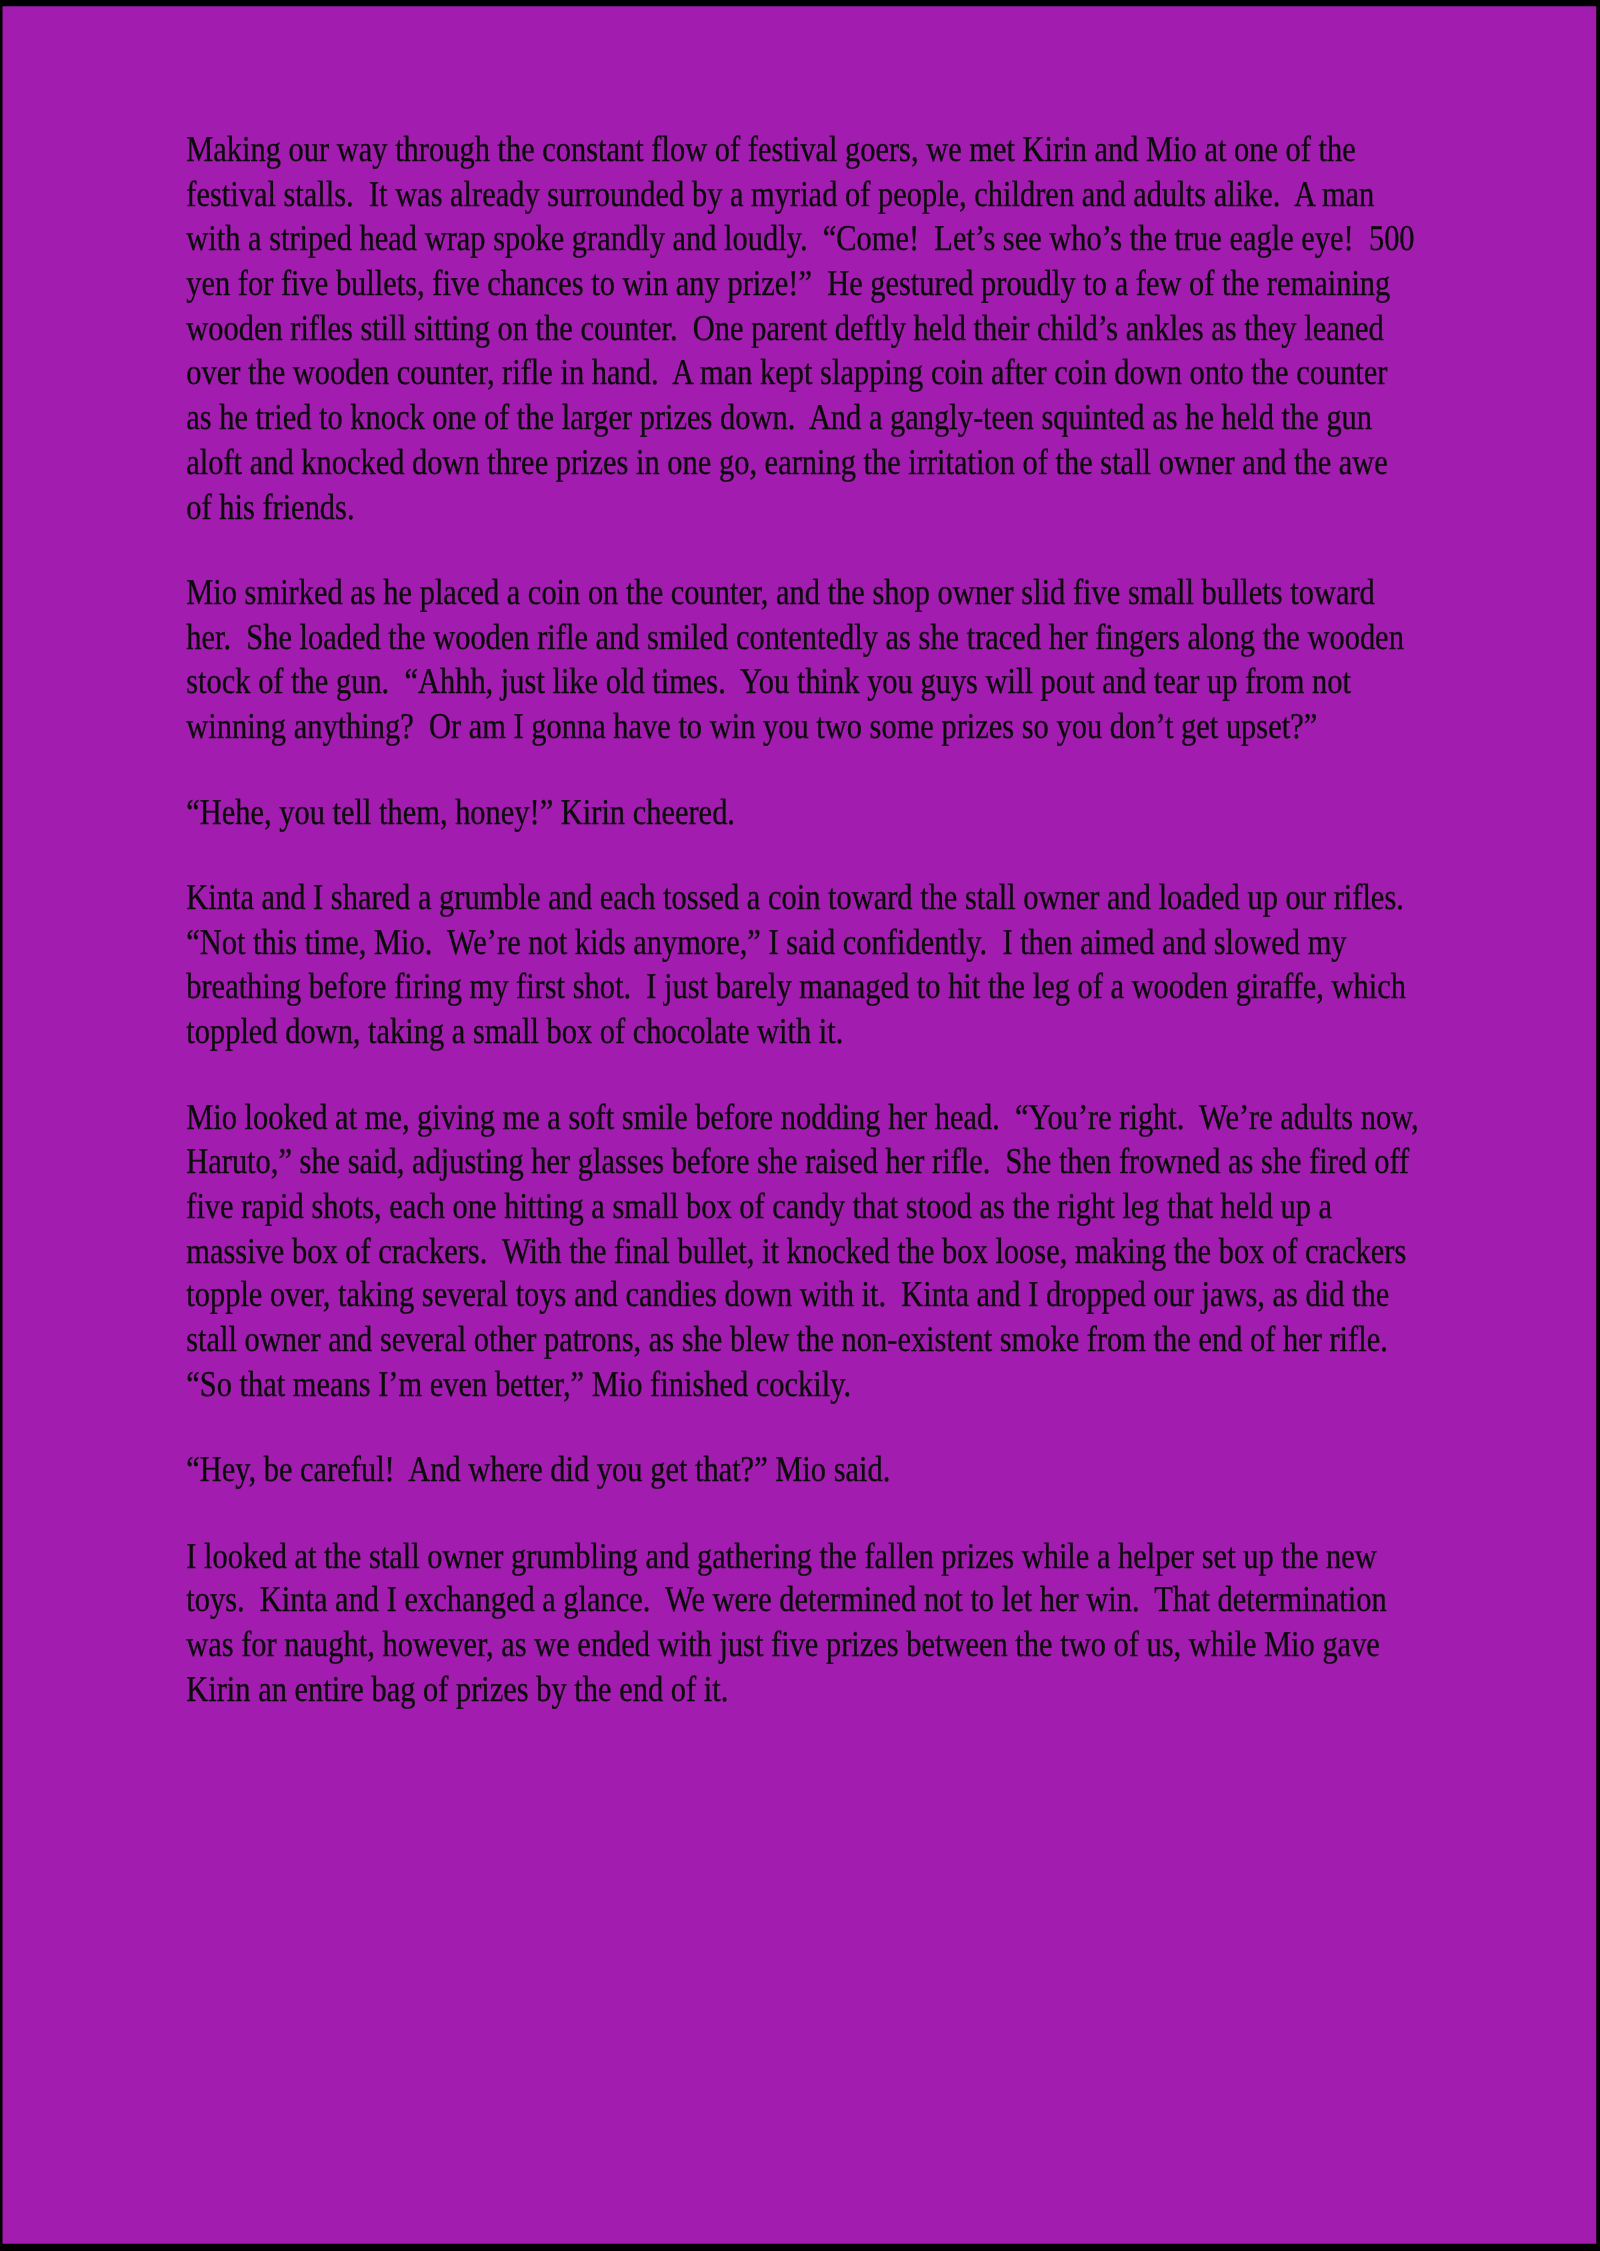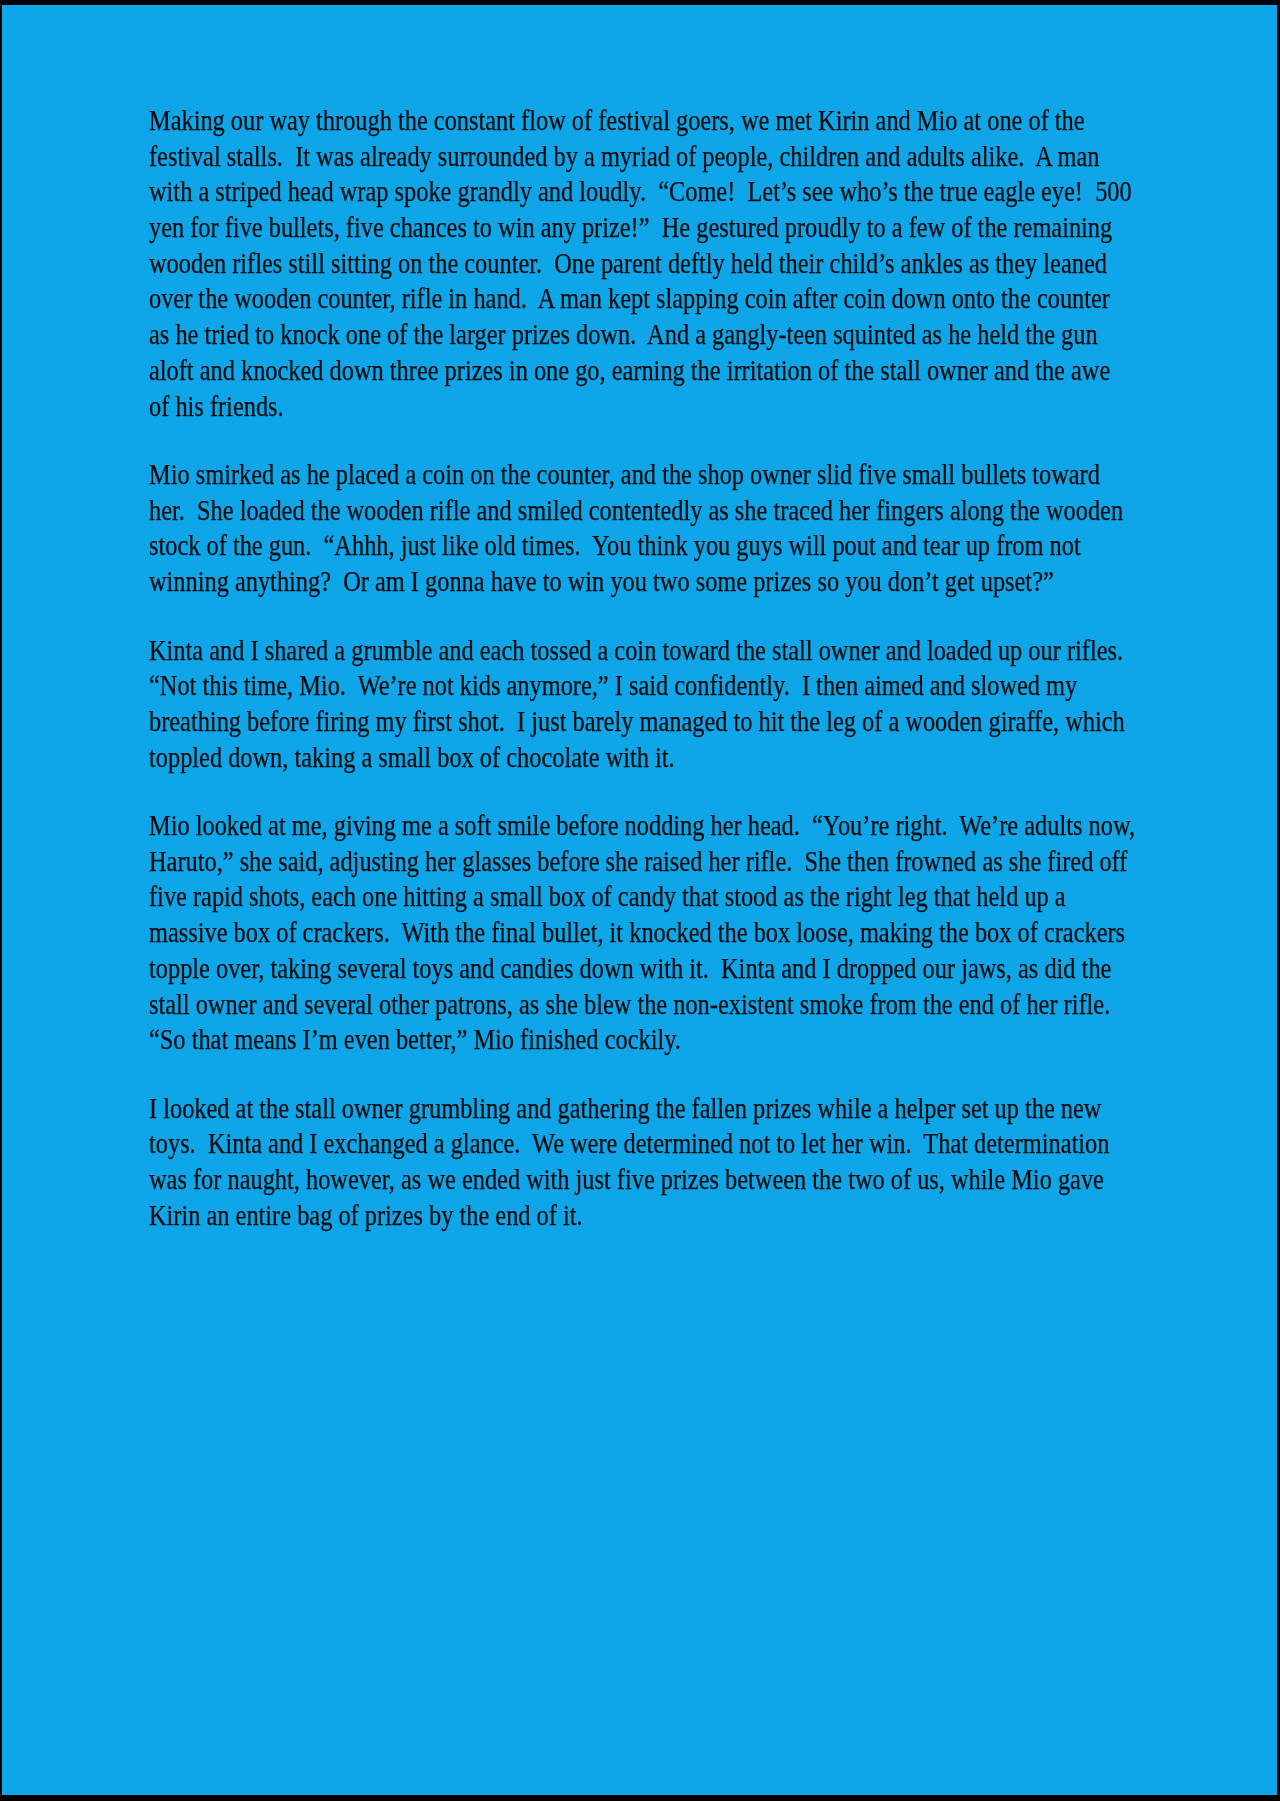--- a/index.html
+++ b/index.html
@@ -5,21 +5,21 @@
   html, body {
     margin: 0;
     padding: 0;
     background: #ffffff;
   }
   .page {
     position: relative;
     width: 1280px;
     height: 1801px;
     box-sizing: border-box;
-    background: #0ea5e9;
+    background: #a21caf;
     border-top: 5px solid #000000;
     border-bottom: 6px solid #000000;
     border-left: 2px solid #000000;
     border-right: 3px solid #000000;
     overflow: hidden;
   }
   .text-block {
     padding: 98px 0 0 147px;
   }
   .para {
@@ -53,34 +53,40 @@
         <div class="line">aloft and knocked down three prizes in one go, earning the irritation of the stall owner and the awe</div>
         <div class="line">of his friends.</div>
       </div>
       <div class="para">
         <div class="line">Mio smirked as he placed a coin on the counter, and the shop owner slid five small bullets toward</div>
         <div class="line">her.  She loaded the wooden rifle and smiled contentedly as she traced her fingers along the wooden</div>
         <div class="line">stock of the gun.  “Ahhh, just like old times.  You think you guys will pout and tear up from not</div>
         <div class="line">winning anything?  Or am I gonna have to win you two some prizes so you don’t get upset?”</div>
       </div>
       <div class="para">
+        <div class="line">“Hehe, you tell them, honey!” Kirin cheered.</div>
+      </div>
+      <div class="para">
         <div class="line">Kinta and I shared a grumble and each tossed a coin toward the stall owner and loaded up our rifles.</div>
         <div class="line">“Not this time, Mio.  We’re not kids anymore,” I said confidently.  I then aimed and slowed my</div>
         <div class="line">breathing before firing my first shot.  I just barely managed to hit the leg of a wooden giraffe, which</div>
         <div class="line">toppled down, taking a small box of chocolate with it.</div>
       </div>
       <div class="para">
         <div class="line">Mio looked at me, giving me a soft smile before nodding her head.  “You’re right.  We’re adults now,</div>
         <div class="line">Haruto,” she said, adjusting her glasses before she raised her rifle.  She then frowned as she fired off</div>
         <div class="line">five rapid shots, each one hitting a small box of candy that stood as the right leg that held up a</div>
         <div class="line">massive box of crackers.  With the final bullet, it knocked the box loose, making the box of crackers</div>
         <div class="line">topple over, taking several toys and candies down with it.  Kinta and I dropped our jaws, as did the</div>
         <div class="line">stall owner and several other patrons, as she blew the non-existent smoke from the end of her rifle.</div>
         <div class="line">“So that means I’m even better,” Mio finished cockily.</div>
       </div>
       <div class="para">
+        <div class="line">“Hey, be careful!  And where did you get that?” Mio said.</div>
+      </div>
+      <div class="para">
         <div class="line">I looked at the stall owner grumbling and gathering the fallen prizes while a helper set up the new</div>
         <div class="line">toys.  Kinta and I exchanged a glance.  We were determined not to let her win.  That determination</div>
         <div class="line">was for naught, however, as we ended with just five prizes between the two of us, while Mio gave</div>
         <div class="line">Kirin an entire bag of prizes by the end of it.</div>
       </div>
     </div>
 </div>
 
 </body></html>

